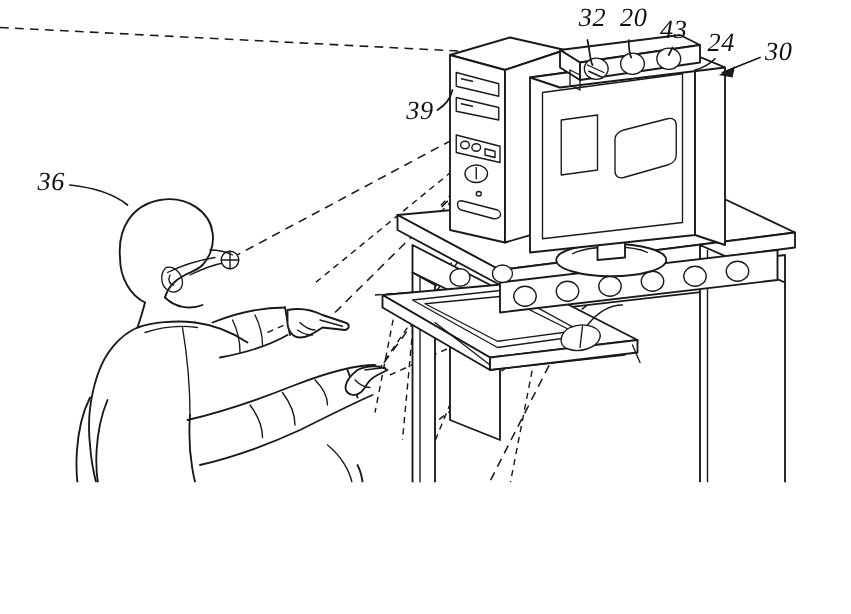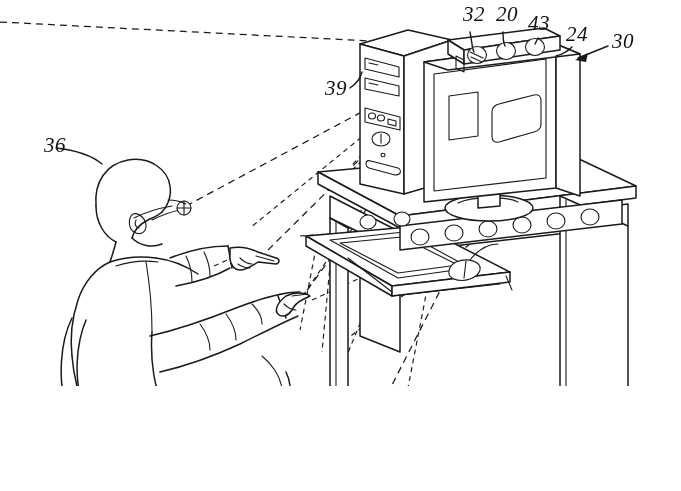--- a/index.html
+++ b/index.html
@@ -327,15 +327,15 @@
       <path class="leader" d="M 56 148 C 74 150 90 154 102 164"></path>
     </g>
   </svg>
 
   <div class="reflabel" style="left:463px; top:2px;">32</div>
   <div class="reflabel" style="left:496px; top:2px;">20</div>
   <div class="reflabel" style="left:528px; top:11px;">43</div>
   <div class="reflabel" style="left:566px; top:22px;">24</div>
   <div class="reflabel" style="left:612px; top:29px;">30</div>
   <div class="reflabel" style="left:325px; top:76px;">39</div>
-  <div class="reflabel" style="left:44px; top:133px;">36</div>
+  <div class="reflabel" style="left:30px; top:133px;">36</div>
 
 </div>
 
 </body></html>

